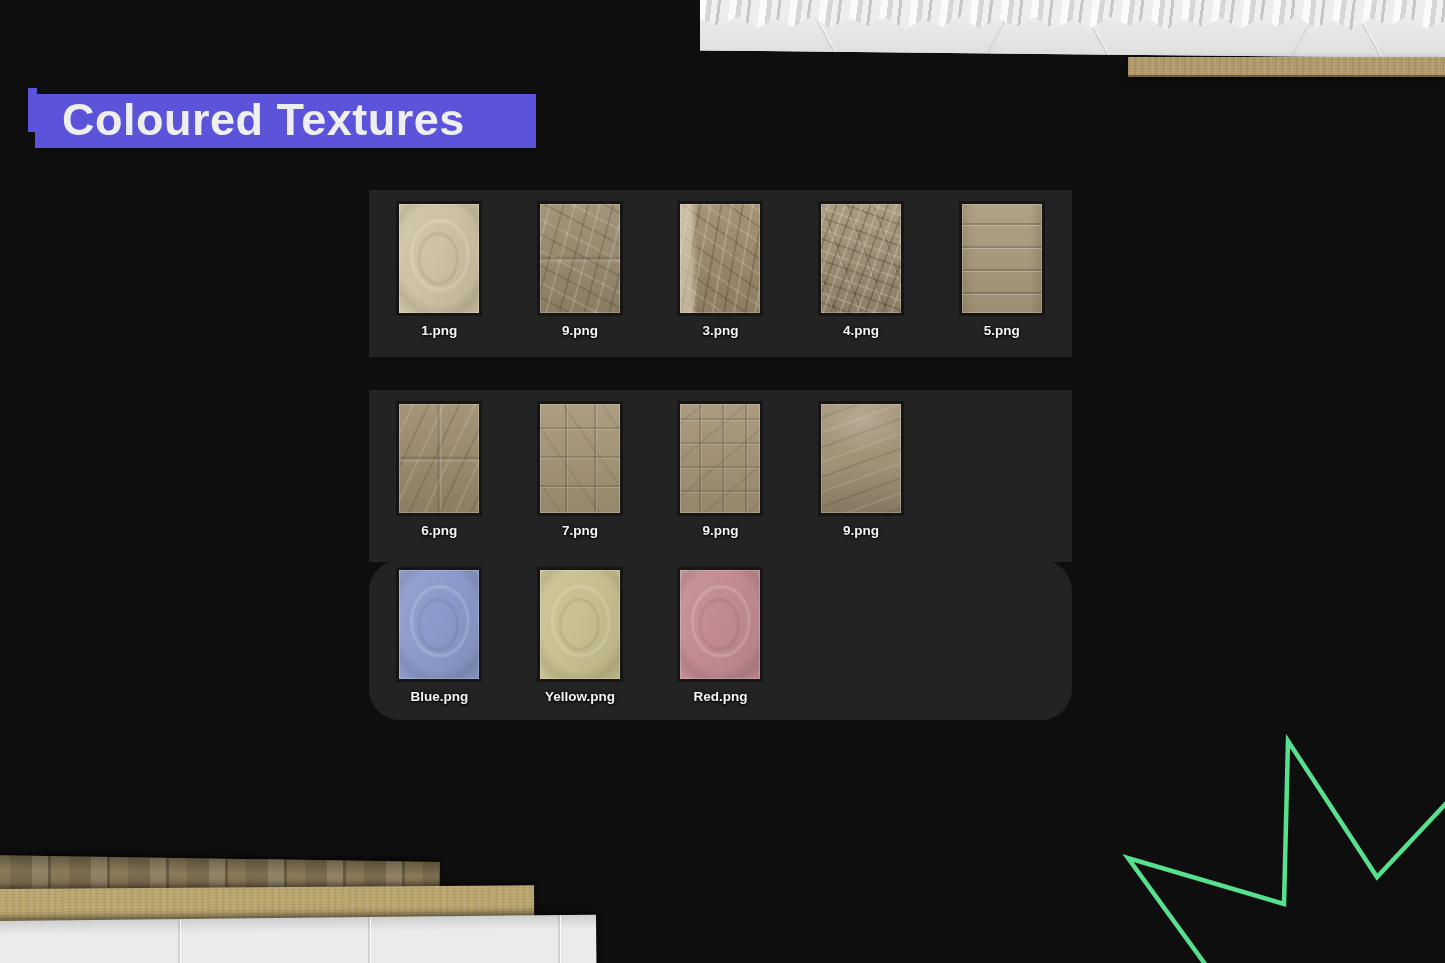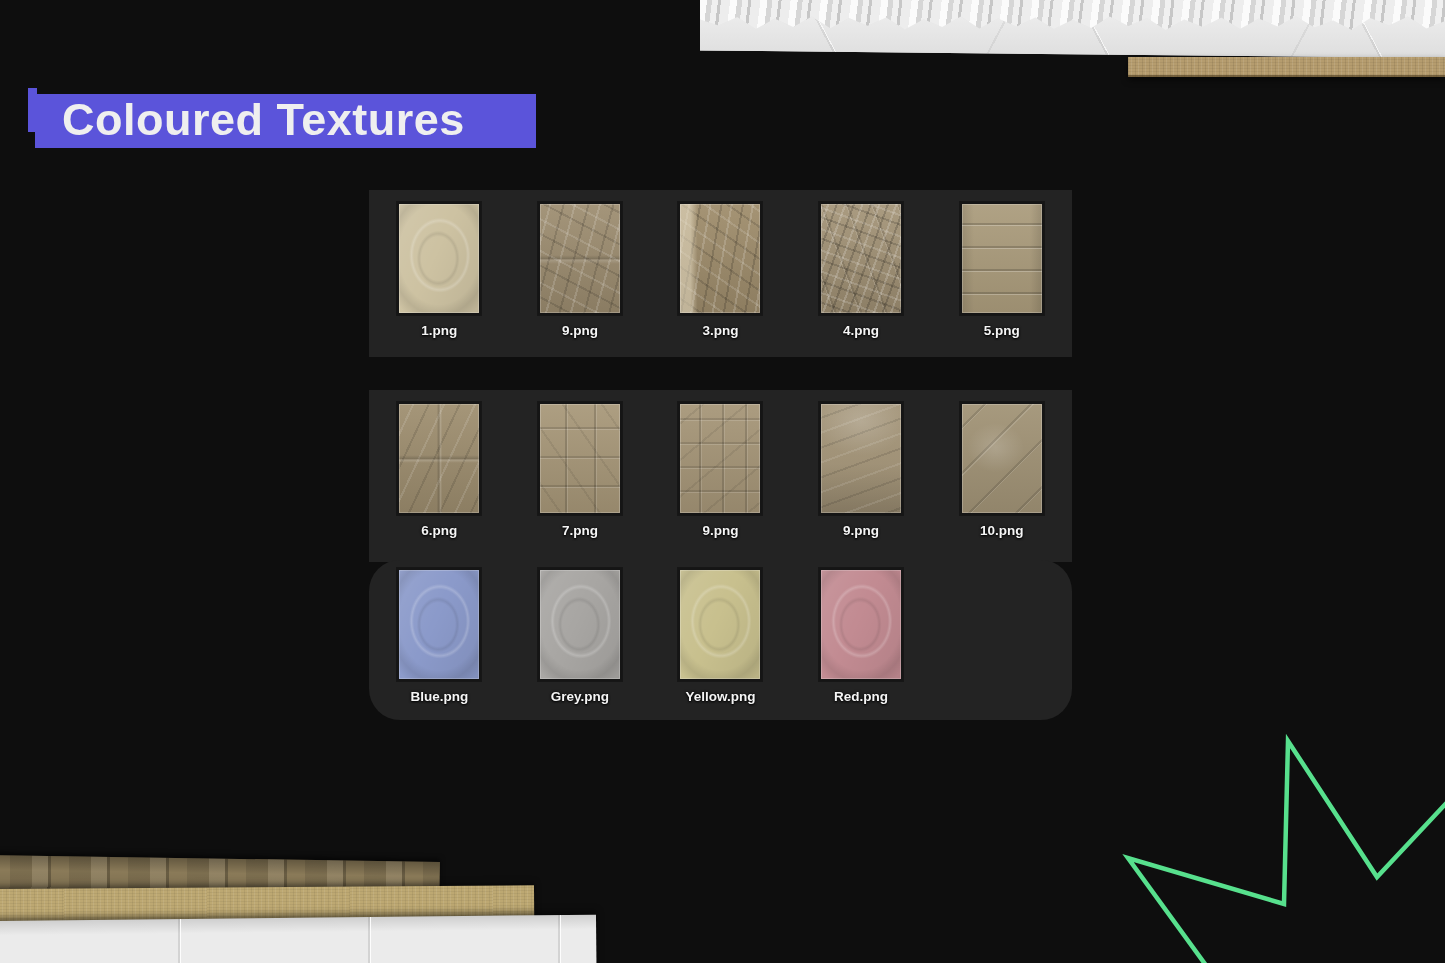--- a/index.html
+++ b/index.html
@@ -207,33 +207,25 @@
         <div class="file-label">7.png</div>
       </div>
       <div class="file-item">
         <div class="thumb tex-grid-folds-fine" style="--c: #a69678;"></div>
         <div class="file-label">9.png</div>
       </div>
       <div class="file-item">
         <div class="thumb tex-soft-wrinkle" style="--c: #a39478;"></div>
         <div class="file-label">9.png</div>
       </div>
-      <div class="file-item">
-        <div class="thumb tex-diagonal-wrinkle" style="--c: #a29477;"></div>
-        <div class="file-label">10.png</div>
-      </div>
     </div>
   <div class="panel panel-3">
       <div class="file-item">
         <div class="thumb tex-swirl" style="--c: #8b9aca;"></div>
         <div class="file-label">Blue.png</div>
-      </div>
-      <div class="file-item">
-        <div class="thumb tex-swirl" style="--c: #a8a6a3;"></div>
-        <div class="file-label">Grey.png</div>
       </div>
       <div class="file-item">
         <div class="thumb tex-swirl" style="--c: #c8c08e;"></div>
         <div class="file-label">Yellow.png</div>
       </div>
       <div class="file-item">
         <div class="thumb tex-swirl" style="--c: #c28b92;"></div>
         <div class="file-label">Red.png</div>
       </div>
     </div>

